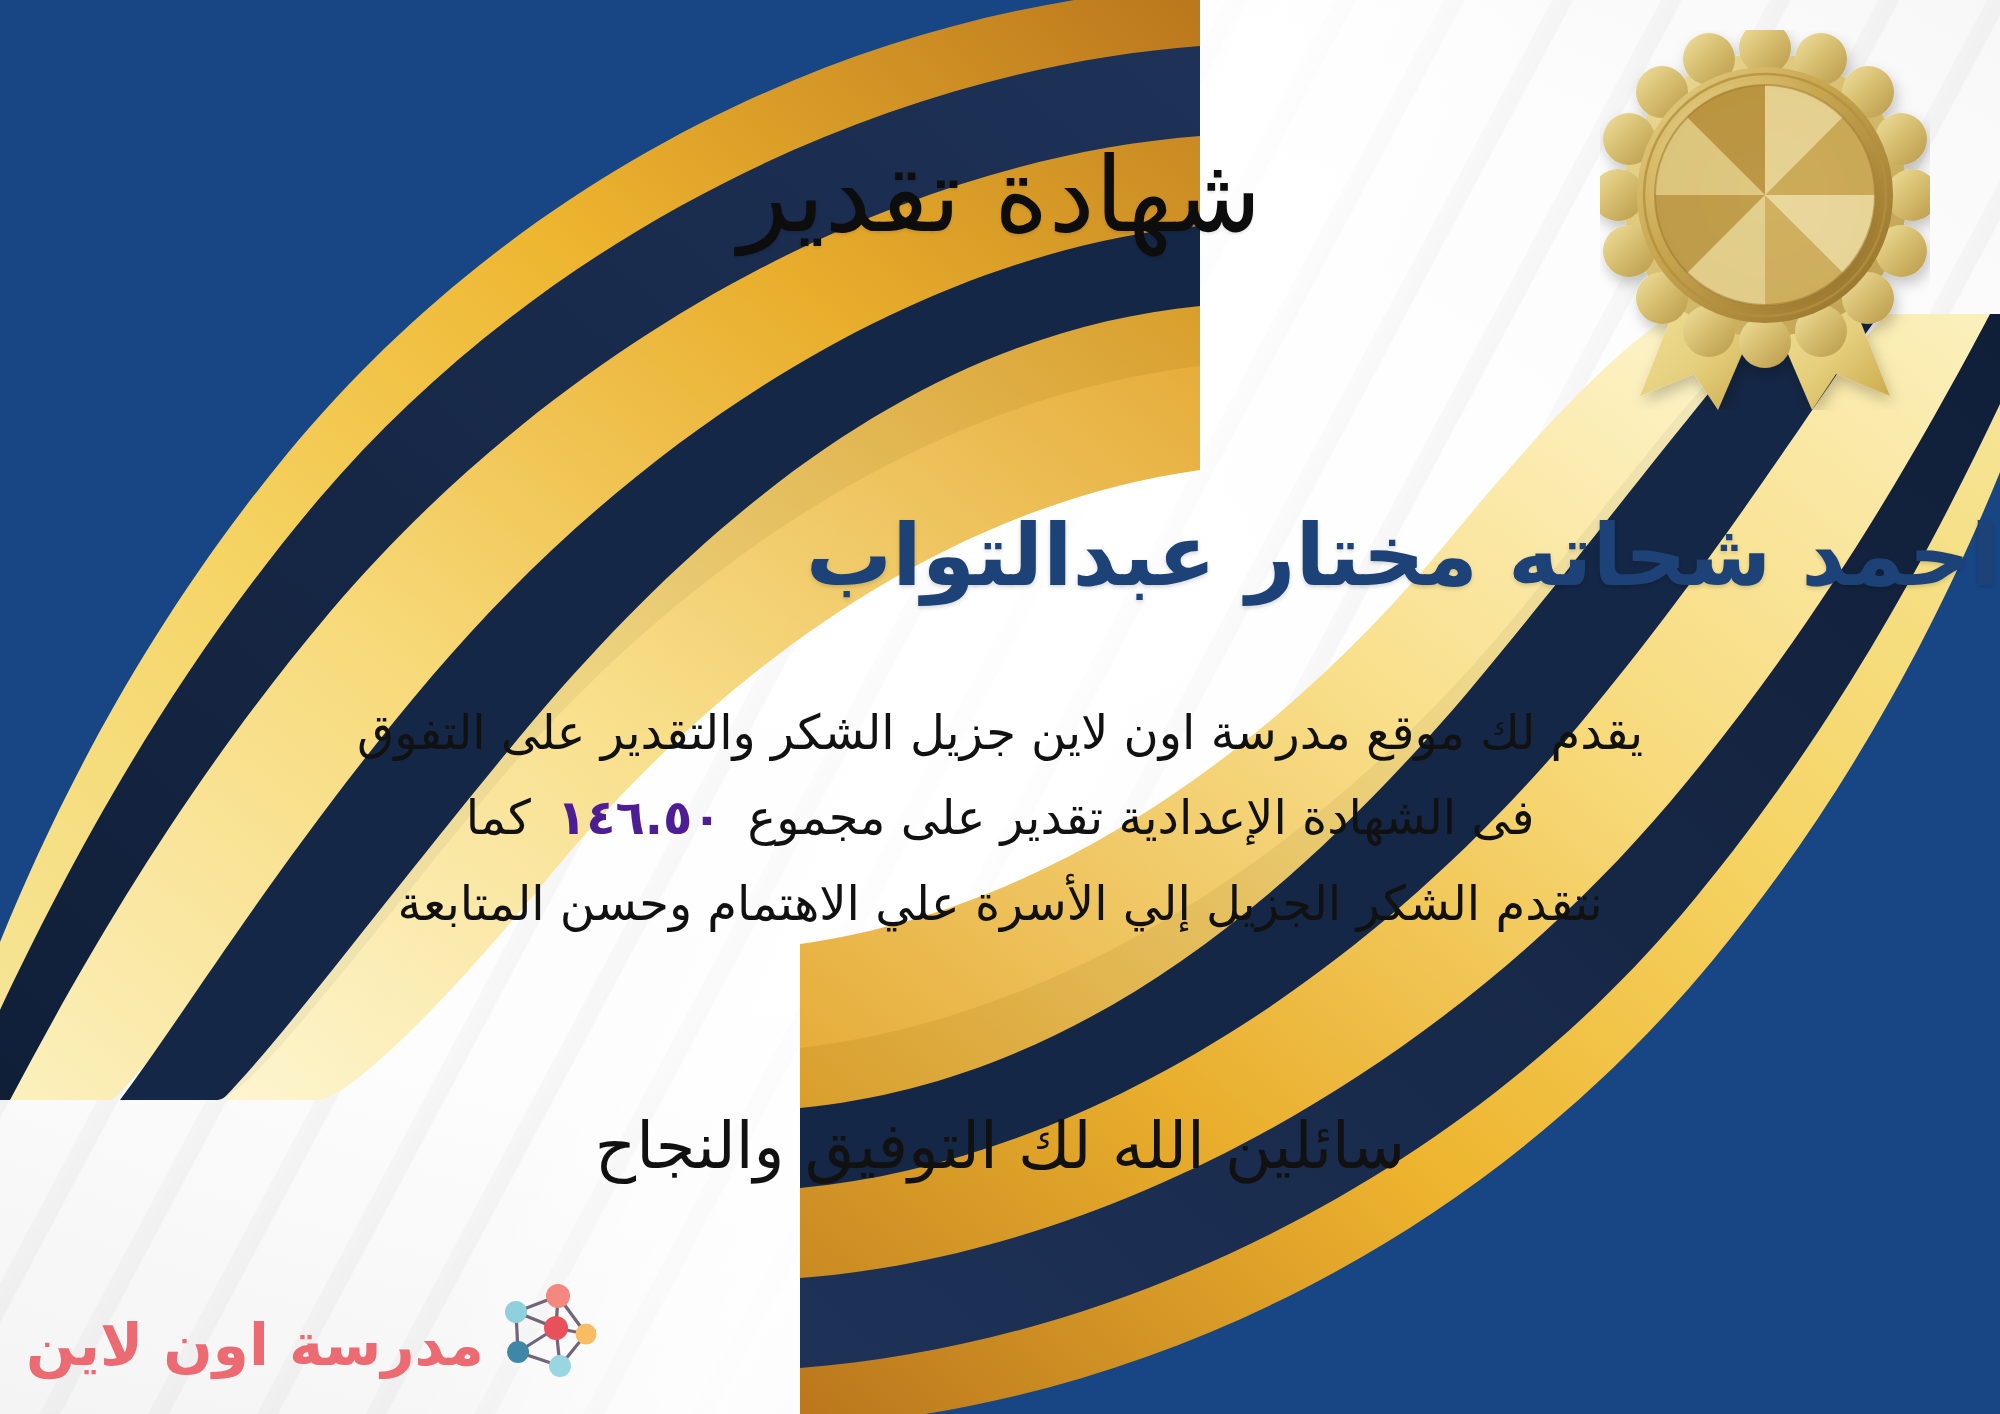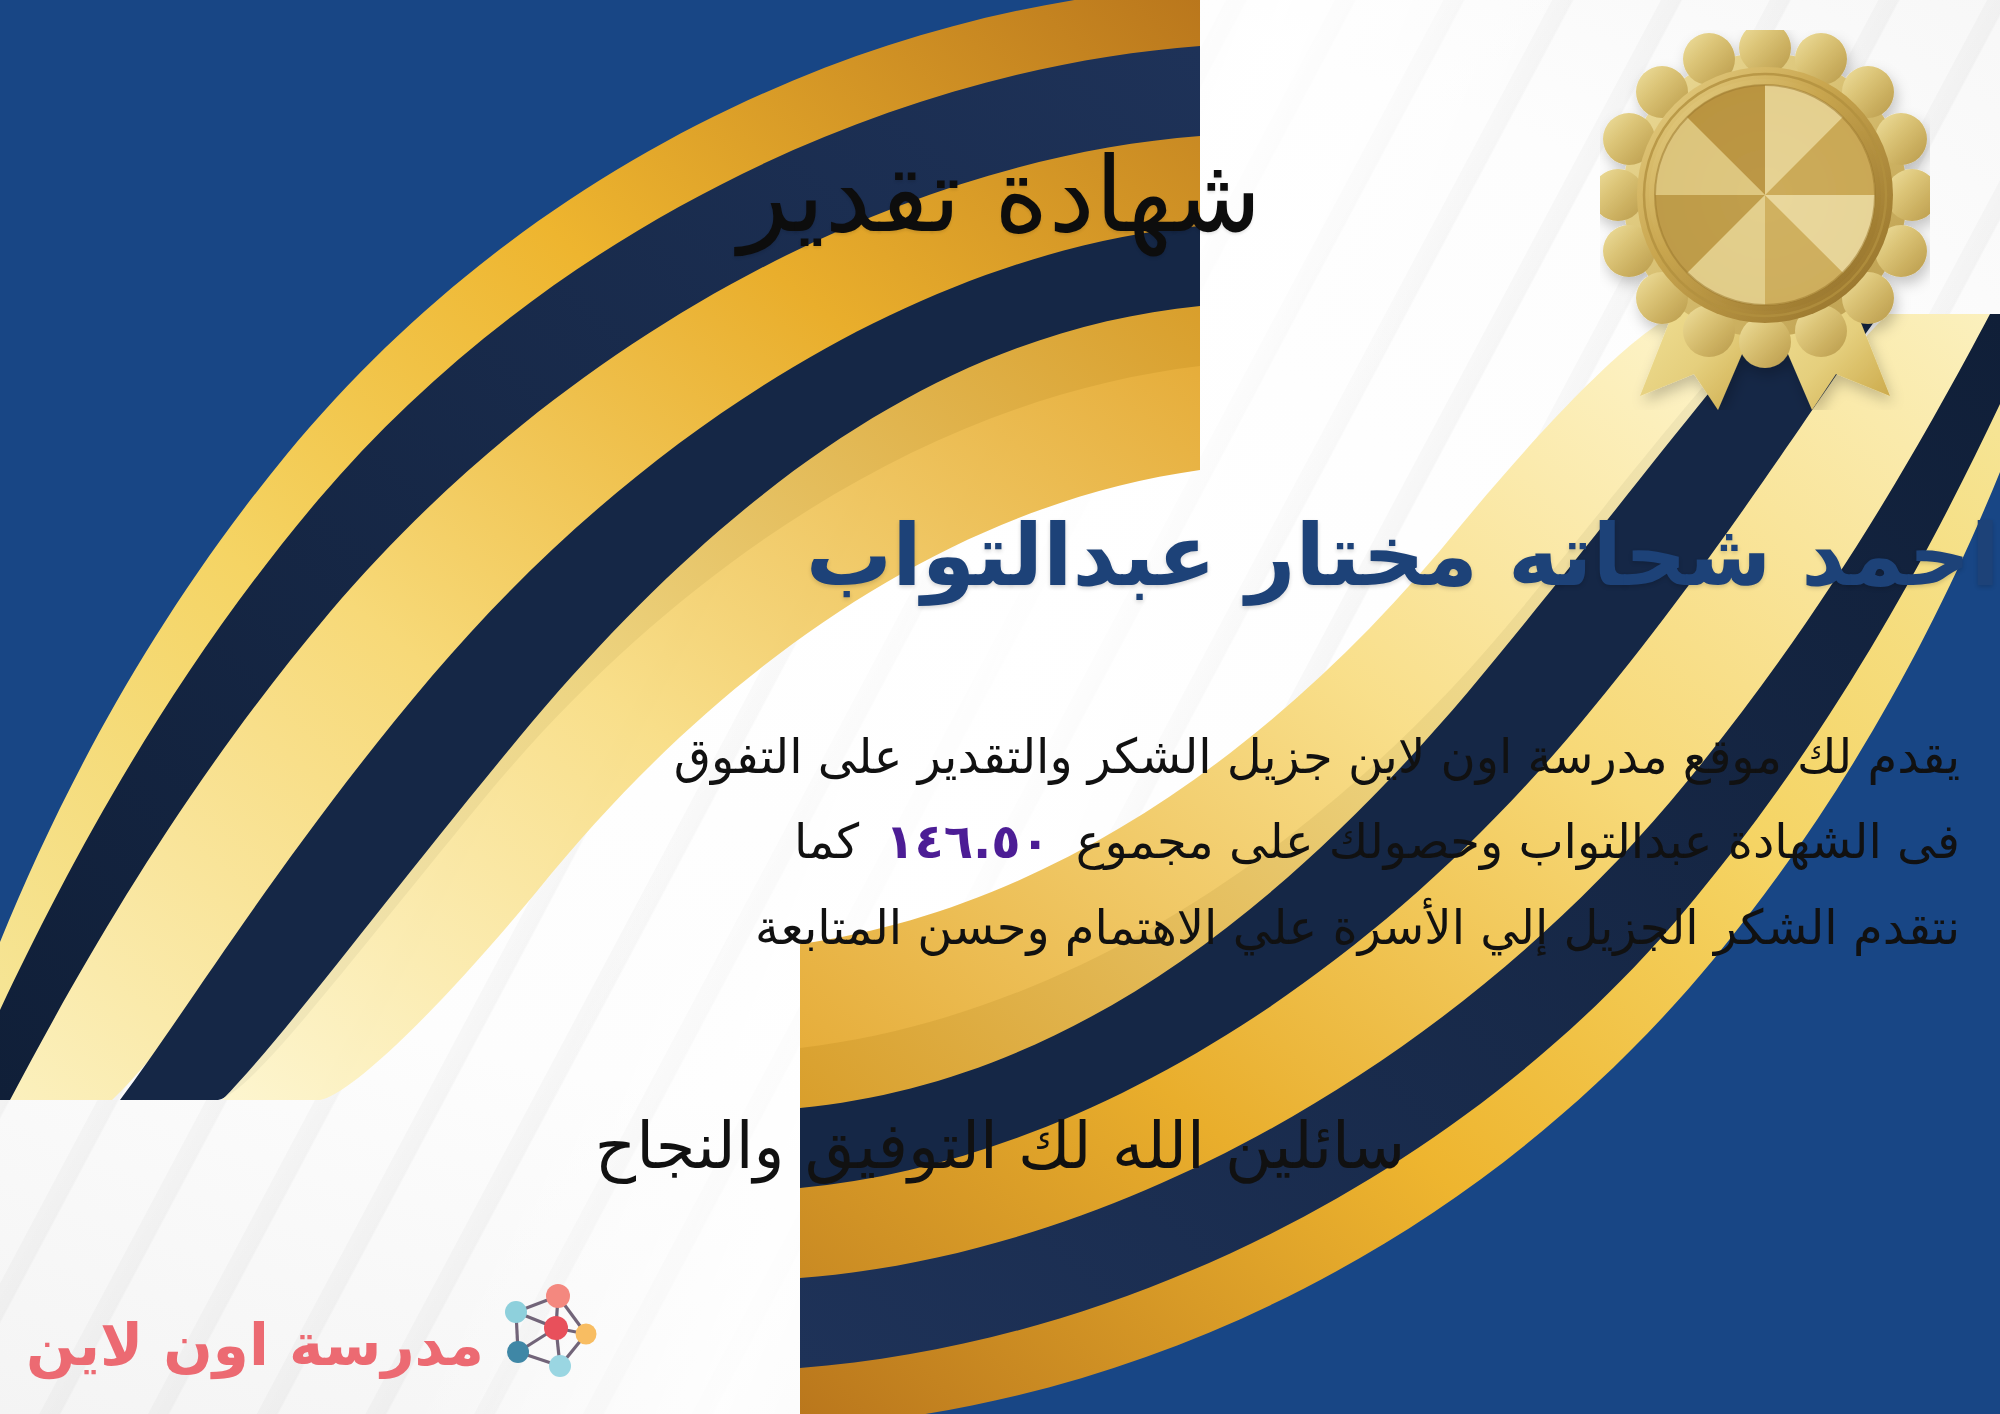--- a/index.html
+++ b/index.html
@@ -59,22 +59,22 @@
   }
   .cert-name{
     position:absolute;top:500px;left:0;right:0;
     font-size:86px;
     font-weight:700;
     color:#1d4278;
     line-height:1.3;
     text-shadow:0 2px 4px rgba(0,0,0,.16);
   }
   .body-block{
-    position:absolute;top:714px;left:40px;right:40px;
-    text-align:right;
+    position:absolute;top:690px;left:40px;right:40px;
+    text-align:center;
     font-size:48px;
     font-weight:400;
     color:#111111;
     line-height:1.78;
   }
   .body-line{white-space:nowrap;}
   .score{
     color:#4c1d95;
     font-weight:700;
     padding:0 26px;
@@ -278,21 +278,21 @@
   <div class="content">
 
     <div class="cert-title">شهادة تقدير</div>
 
     <div class="cert-name">احمد شحاته مختار عبدالتواب</div>
 
     <div class="body-block">
       <div class="body-line">يقدم لك موقع مدرسة اون لاين جزيل الشكر  والتقدير على التفوق</div>
 
       <div class="body-line">
-        <span>فى الشهادة عبدالتواب وحصولك على مجموع</span><span class="score">١٤٦.٥٠</span><span>كما</span>
+        <span>فى الشهادة الإعدادية تقدير على مجموع</span><span class="score">١٤٦.٥٠</span><span>كما</span>
       </div>
 
       <div class="body-line">نتقدم  الشكر الجزيل إلي الأسرة علي الاهتمام وحسن المتابعة</div>
     </div>
 
     <div class="closing">سائلين الله لك التوفيق  والنجاح</div>
   </div>
 
   <div class="brand">
     <div class="brand-mark">

